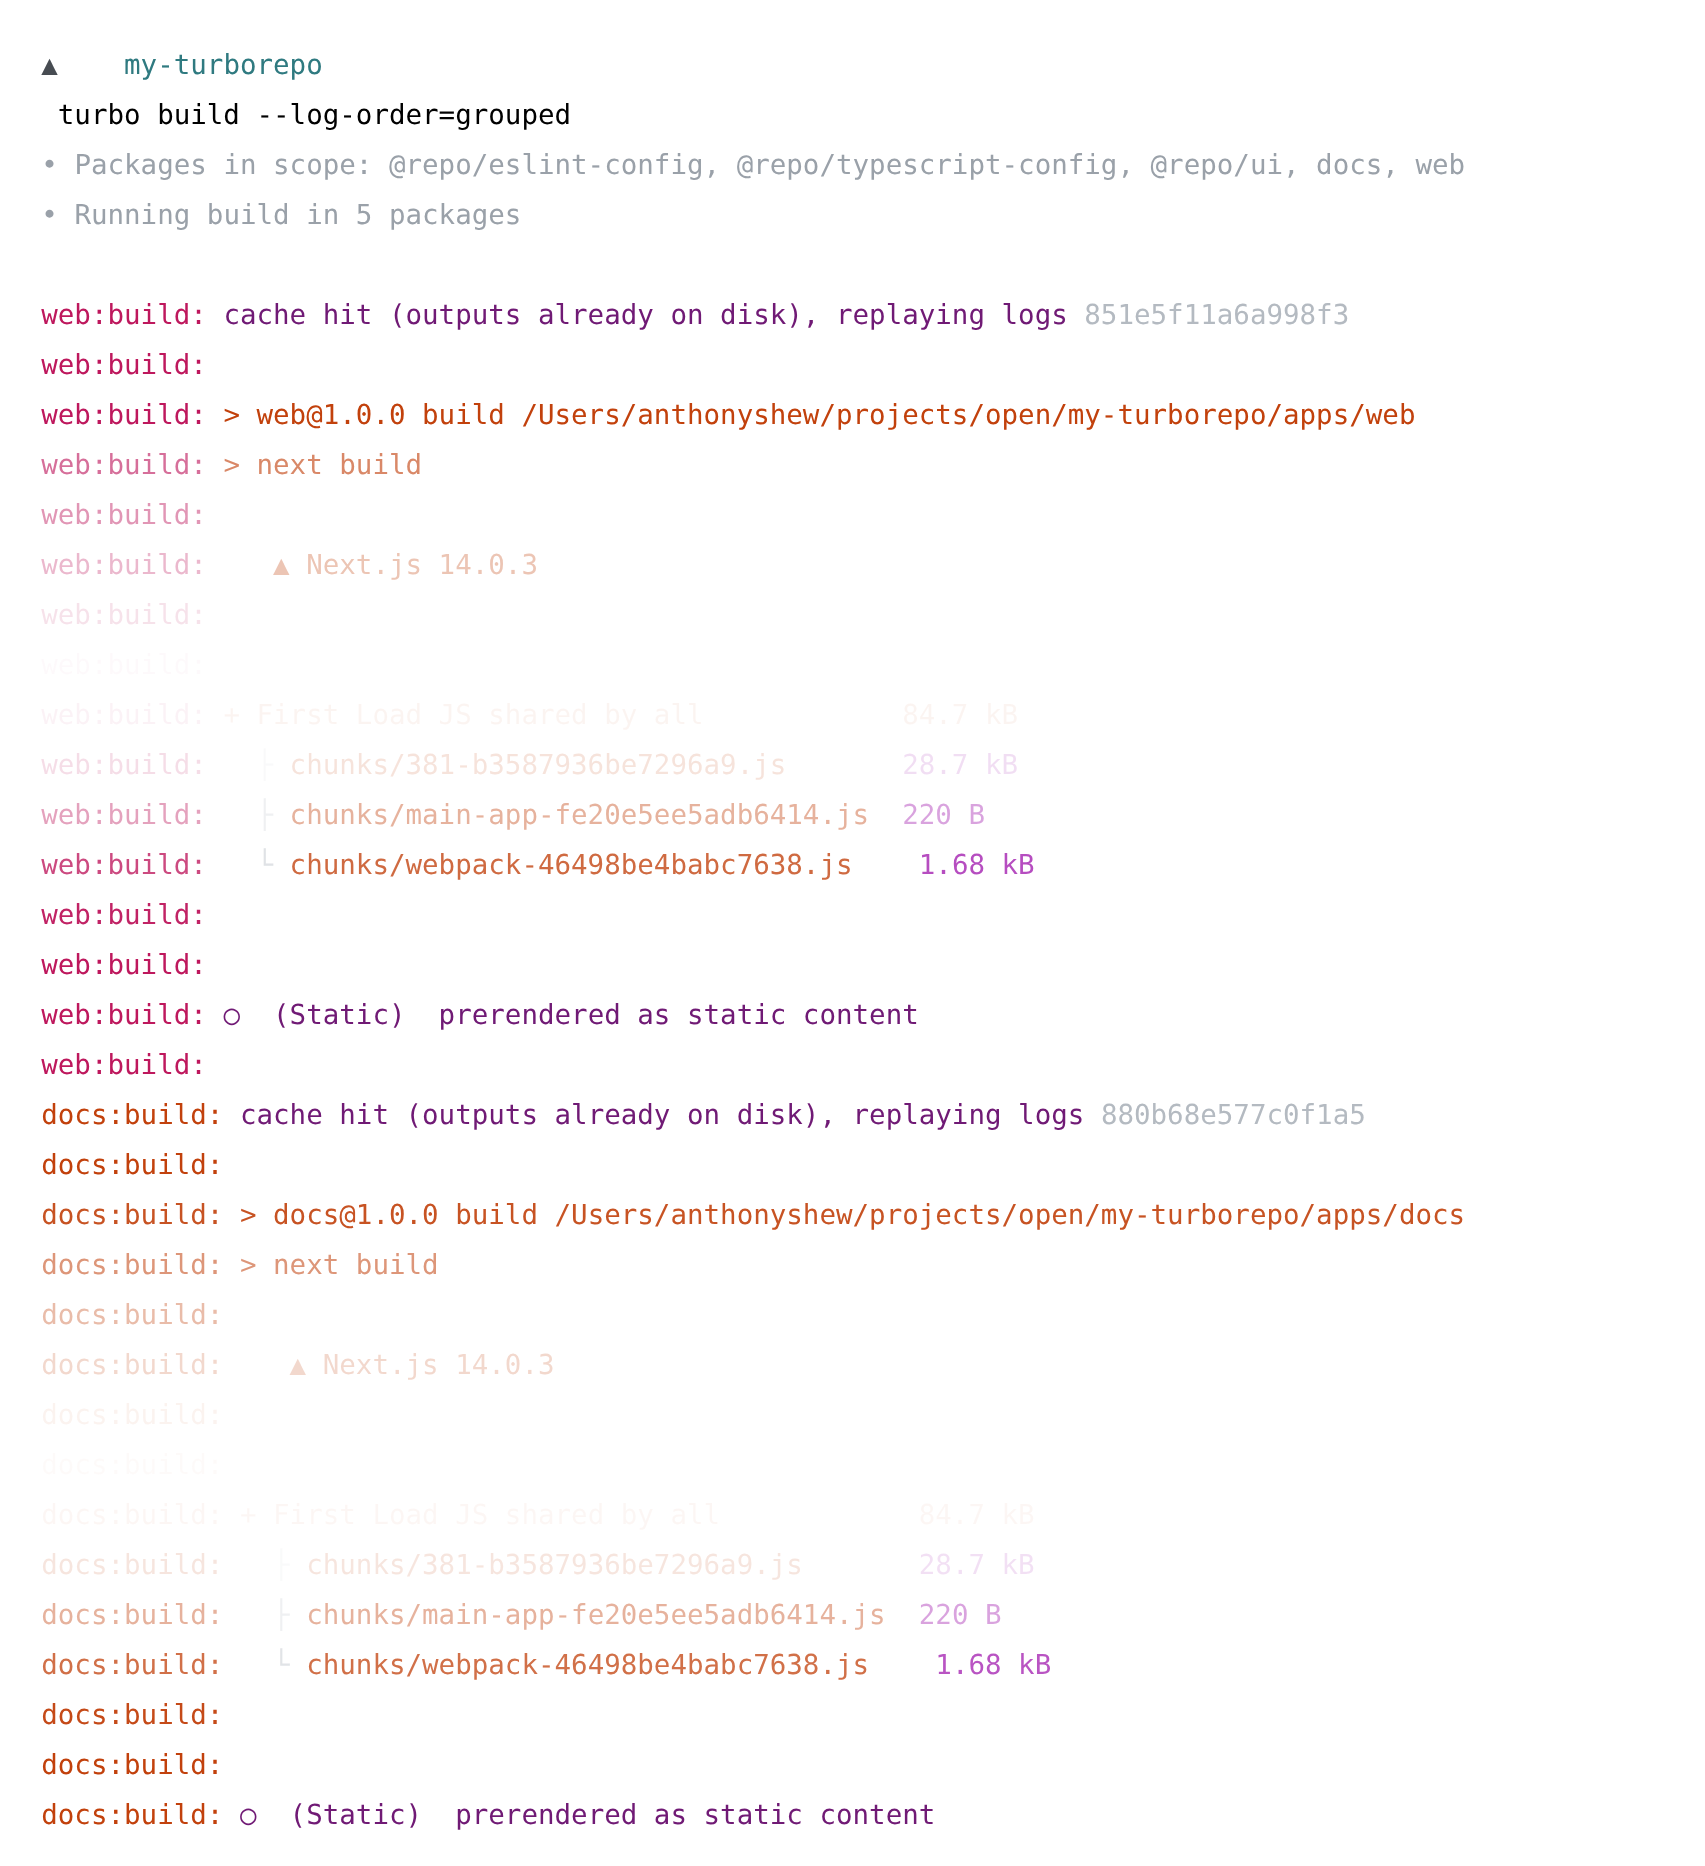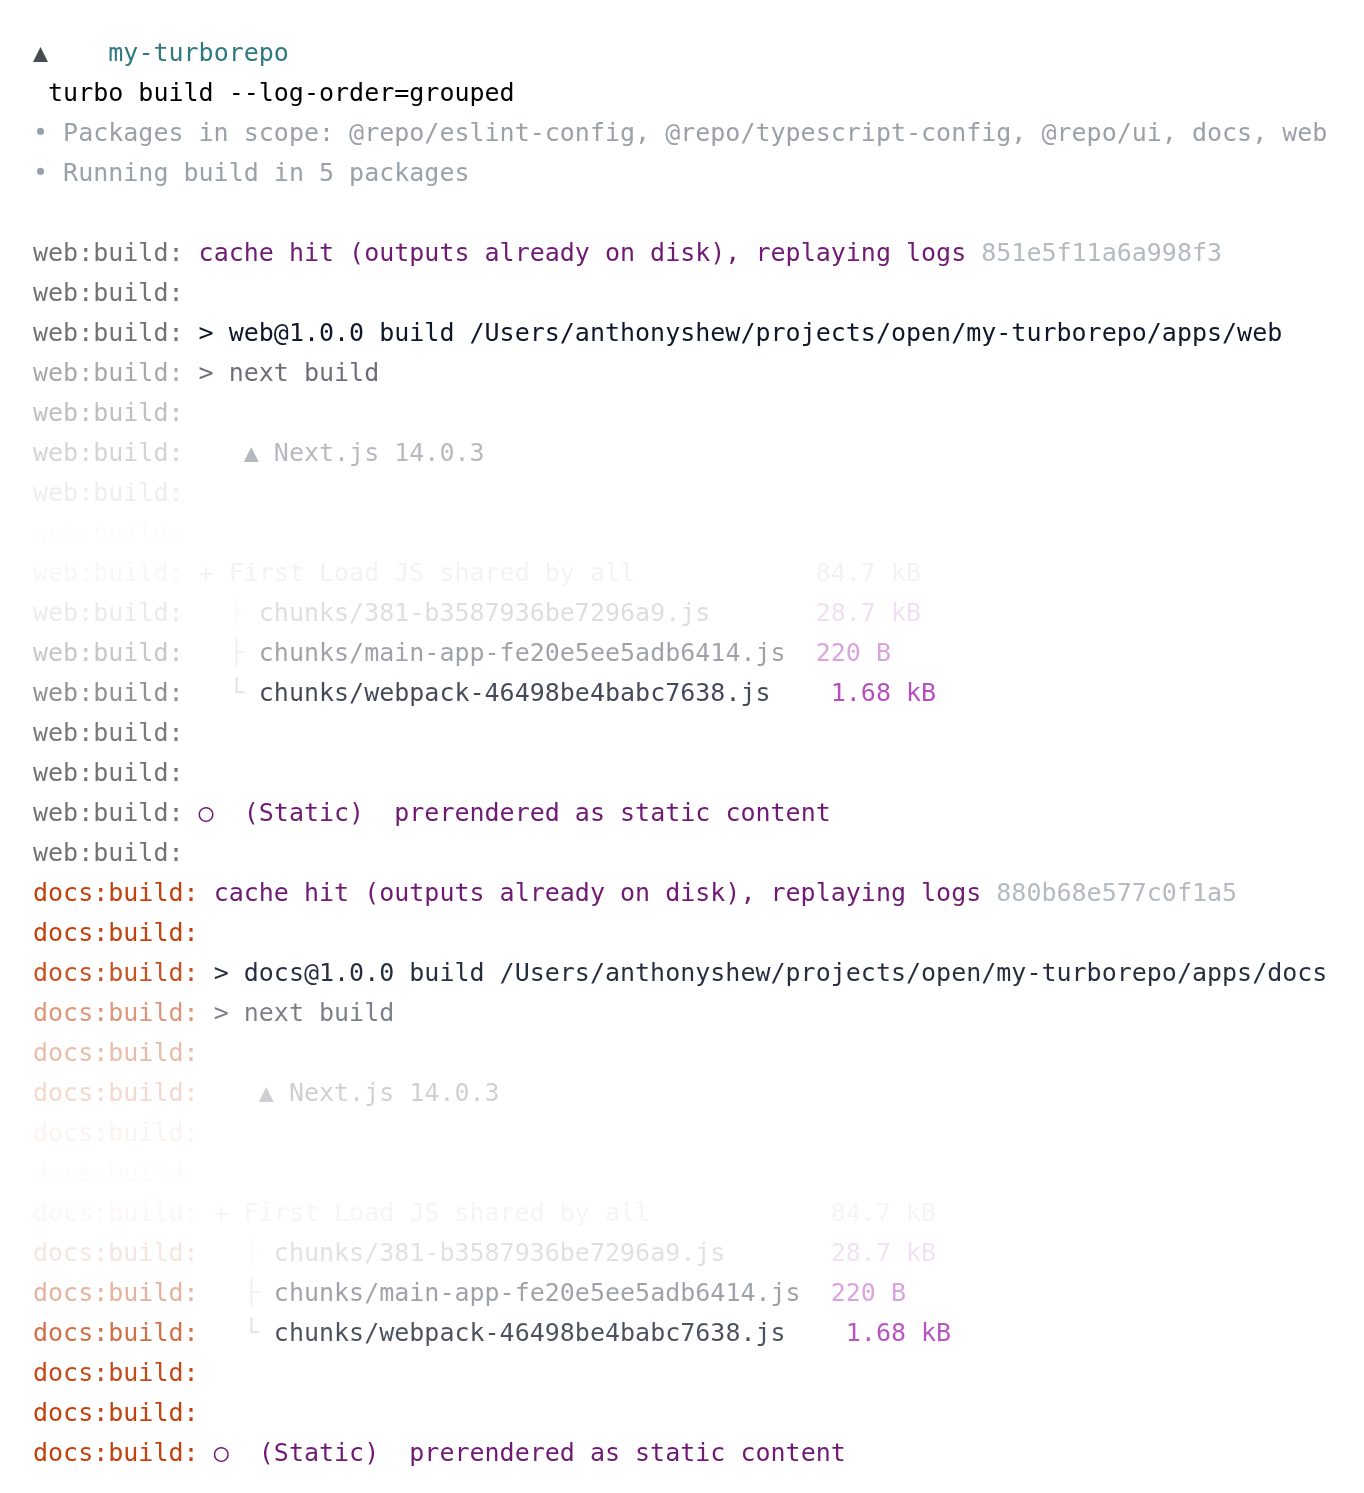--- a/index.html
+++ b/index.html
@@ -11,35 +11,35 @@
     width: 1364px;
     height: 1493px;
     overflow: hidden;
   }
   .terminal {
     box-sizing: border-box;
     width: 1152px;
     height: 1493px;
     padding: 33px 0 0 33px;
     font-family: "DejaVu Sans Mono", "Liberation Mono", monospace;
-    font-size: 25px;
+    font-size: 22px;
     line-height: 40px;
     white-space: pre;
   }
   .log-line {
     height: 40px;
     white-space: pre;
   }
 </style>
 <style>.c-tri{color:#474c52}
 .c-teal{color:#2f7a80}
 .c-dark{color:#000000}
 .c-gray{color:#9aa1a9}
-.c-gray2{color:#0f172a}
+.c-gray2{color:#c2410c}
 .c-body{color:#701a75}
-.c-green{color:#737373}
+.c-green{color:#be185d}
 .c-purple{color:#c2410c}
 .c-hash{color:#b4bac1}
 .c-size{color:#a21caf}
 .c-tree{color:#d8dbdf}</style></head>
 <body>
 
 <div class="terminal"><div class="log-line" style="opacity: 1;"><span class="c-tri">▲</span><span class="c-tri">    </span><span class="c-teal">my-turborepo</span></div><div class="log-line" style="opacity: 1;"><span class="c-dark"> turbo build --log-order=grouped</span></div><div class="log-line" style="opacity: 1;"><span class="c-gray">• </span><span class="c-gray">Packages in scope: @repo/eslint-config, @repo/typescript-config, @repo/ui, docs, web</span></div><div class="log-line" style="opacity: 1;"><span class="c-gray">• </span><span class="c-gray">Running build in 5 packages</span></div><div class="log-line" style="opacity: 1;"></div><div class="log-line" style="opacity: 1;"><span class="c-green">web:build: </span><span class="c-body">cache hit (outputs already on disk), replaying logs </span><span class="c-hash">851e5f11a6a998f3</span></div><div class="log-line" style="opacity: 1;"><span class="c-green">web:build:</span></div><div class="log-line" style="opacity: 1;"><span class="c-green">web:build: </span><span class="c-gray2">&gt; web@1.0.0 build /Users/anthonyshew/projects/open/my-turborepo/apps/web</span></div><div class="log-line" style="opacity: 0.62;"><span class="c-green">web:build: </span><span class="c-gray2">&gt; next build</span></div><div class="log-line" style="opacity: 0.45;"><span class="c-green">web:build:</span></div><div class="log-line" style="opacity: 0.3;"><span class="c-green">web:build: </span><span class="c-gray2">   ▲ Next.js 14.0.3</span></div><div class="log-line" style="opacity: 0.12;"><span class="c-green">web:build:</span></div><div class="log-line" style="opacity: 0.02;"><span class="c-green">web:build:</span></div><div class="log-line" style="opacity: 0.05;"><span class="c-green">web:build: </span><span class="c-gray2">+ First Load JS shared by all            84.7 kB</span></div><div class="log-line" style="opacity: 0.14;"><span class="c-green">web:build: </span><span class="c-tree">  ├ </span><span class="c-gray2">chunks/381-b3587936be7296a9.js</span><span class="c-size">       28.7 kB</span></div><div class="log-line" style="opacity: 0.4;"><span class="c-green">web:build: </span><span class="c-tree">  ├ </span><span class="c-gray2">chunks/main-app-fe20e5ee5adb6414.js</span><span class="c-size">  220 B</span></div><div class="log-line" style="opacity: 0.78;"><span class="c-green">web:build: </span><span class="c-tree">  └ </span><span class="c-gray2">chunks/webpack-46498be4babc7638.js</span><span class="c-size">    1.68 kB</span></div><div class="log-line" style="opacity: 0.95;"><span class="c-green">web:build:</span></div><div class="log-line" style="opacity: 1;"><span class="c-green">web:build:</span></div><div class="log-line" style="opacity: 1;"><span class="c-green">web:build: </span><span class="c-body">○</span><span class="c-body">  (Static)  prerendered as static content</span></div><div class="log-line" style="opacity: 1;"><span class="c-green">web:build:</span></div><div class="log-line" style="opacity: 1;"><span class="c-purple">docs:build: </span><span class="c-body">cache hit (outputs already on disk), replaying logs </span><span class="c-hash">880b68e577c0f1a5</span></div><div class="log-line" style="opacity: 1;"><span class="c-purple">docs:build:</span></div><div class="log-line" style="opacity: 0.9;"><span class="c-purple">docs:build: </span><span class="c-gray2">&gt; docs@1.0.0 build /Users/anthonyshew/projects/open/my-turborepo/apps/docs</span></div><div class="log-line" style="opacity: 0.55;"><span class="c-purple">docs:build: </span><span class="c-gray2">&gt; next build</span></div><div class="log-line" style="opacity: 0.35;"><span class="c-purple">docs:build:</span></div><div class="log-line" style="opacity: 0.2;"><span class="c-purple">docs:build: </span><span class="c-gray2">   ▲ Next.js 14.0.3</span></div><div class="log-line" style="opacity: 0.06;"><span class="c-purple">docs:build:</span></div><div class="log-line" style="opacity: 0.02;"><span class="c-purple">docs:build:</span></div><div class="log-line" style="opacity: 0.04;"><span class="c-purple">docs:build: </span><span class="c-gray2">+ First Load JS shared by all            84.7 kB</span></div><div class="log-line" style="opacity: 0.13;"><span class="c-purple">docs:build: </span><span class="c-tree">  ├ </span><span class="c-gray2">chunks/381-b3587936be7296a9.js</span><span class="c-size">       28.7 kB</span></div><div class="log-line" style="opacity: 0.4;"><span class="c-purple">docs:build: </span><span class="c-tree">  ├ </span><span class="c-gray2">chunks/main-app-fe20e5ee5adb6414.js</span><span class="c-size">  220 B</span></div><div class="log-line" style="opacity: 0.75;"><span class="c-purple">docs:build: </span><span class="c-tree">  └ </span><span class="c-gray2">chunks/webpack-46498be4babc7638.js</span><span class="c-size">    1.68 kB</span></div><div class="log-line" style="opacity: 0.95;"><span class="c-purple">docs:build:</span></div><div class="log-line" style="opacity: 1;"><span class="c-purple">docs:build:</span></div><div class="log-line" style="opacity: 1;"><span class="c-purple">docs:build: </span><span class="c-body">○</span><span class="c-body">  (Static)  prerendered as static content</span></div></div>
 
 </body></html>

